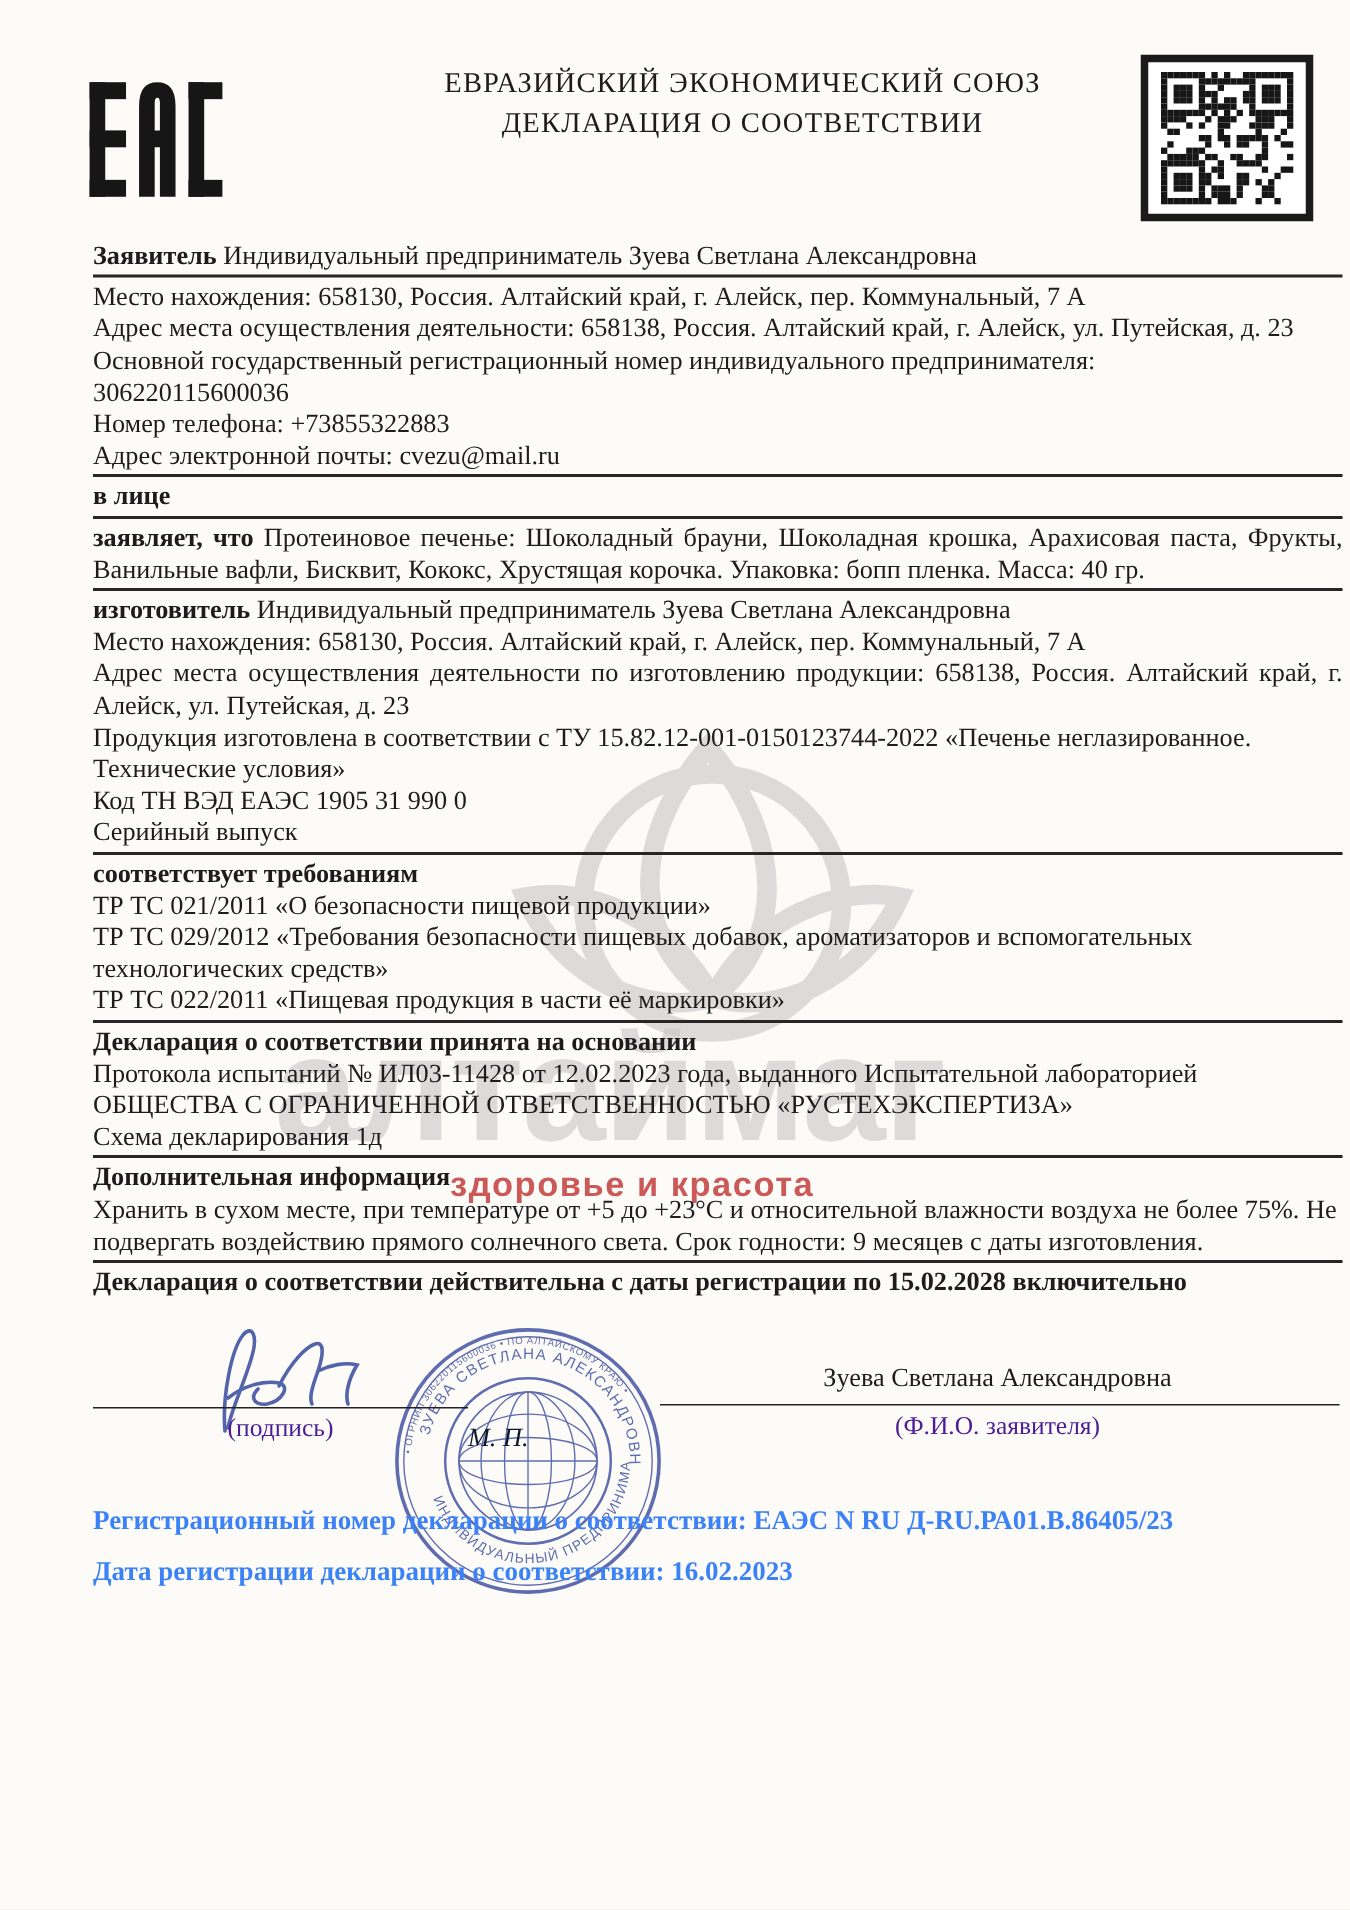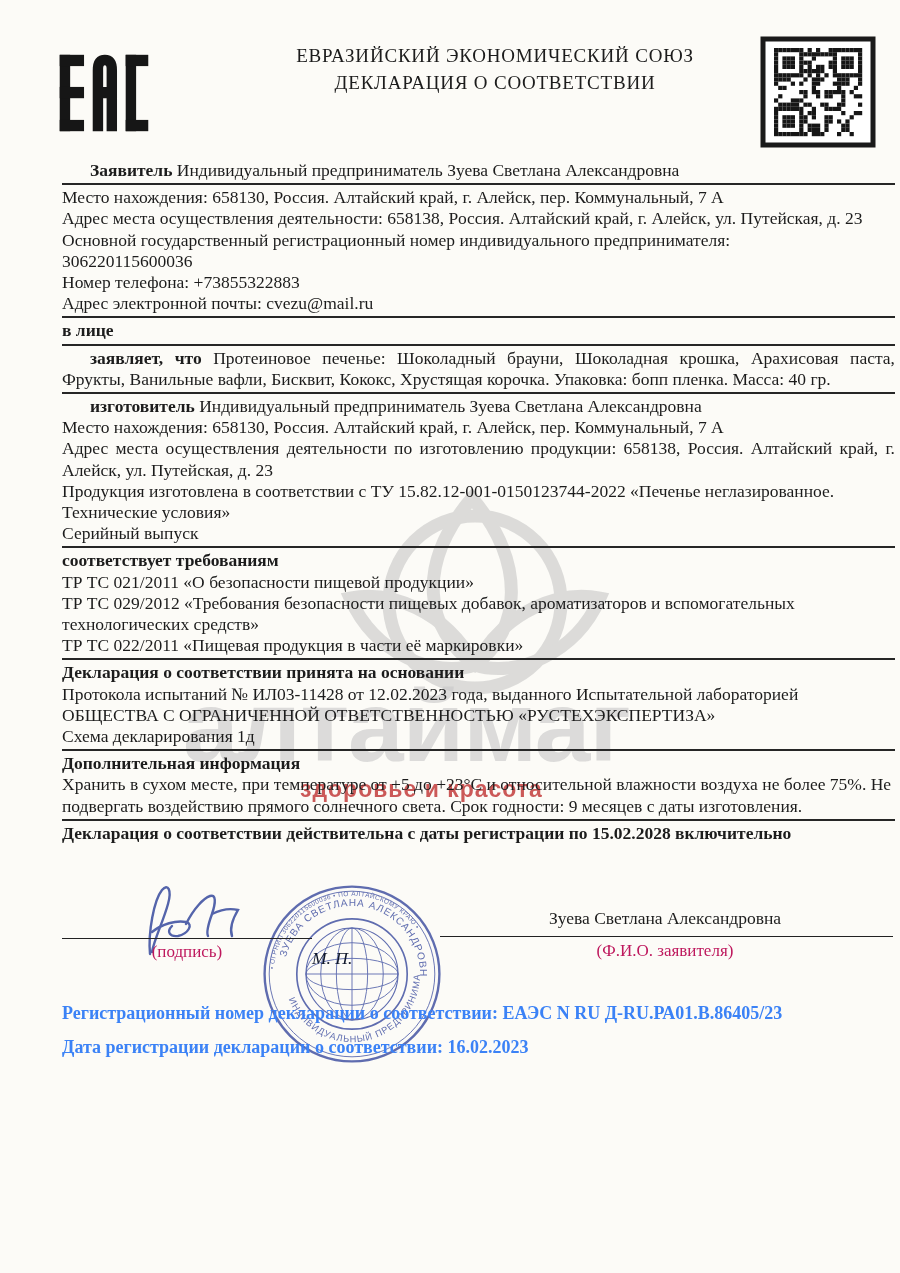--- a/index.html
+++ b/index.html
@@ -31,26 +31,26 @@
   }
   
   .doc{
     position:absolute;left:62px;top:160px;width:833px;z-index:2;
     font-size:17.5px;line-height:21.2px;
   }
   .doc p{margin:0;padding:0;}
   .doc p.just{text-align:justify;}
   .rule{border:none;border-top:2px solid #262626;margin:2px 0;height:0;}
   .rule.thick{border-top-width:2.5px;}
-  b.lbl{font-weight:bold;margin-left:28px;}
+  b.lbl{font-weight:bold;}
   .hdr{font-weight:bold;}
   
   .sig-layer{position:absolute;left:0;top:0;width:900px;height:1273px;z-index:3;pointer-events:none;}
   .sig-line{position:absolute;border-top:1.6px solid #222;}
-  .sig-caption{position:absolute;font-size:17px;text-align:center;color:#be185d;}
+  .sig-caption{position:absolute;font-size:17px;text-align:center;color:#4c1d95;}
   .mp{position:absolute;left:312px;top:948px;font-size:17.5px;color:#0f172a;font-style:italic;}
   .fio{position:absolute;left:440px;top:908px;width:450px;text-align:center;font-size:17.5px;}
   .reg-line{position:absolute;left:62px;width:833px;font-weight:bold;font-size:18px;color:#3b82f6;}
   .stamp{position:absolute;left:260px;top:882px;mix-blend-mode:multiply;opacity:.88;}
   .signature{position:absolute;left:128px;top:880px;opacity:.92;}
 </style>
 </head>
 <body>
 
 <div class="page">
@@ -327,20 +327,21 @@
     <p>Адрес электронной почты: cvezu@mail.ru</p>
     <hr class="rule">
     <p class="hdr">в лице</p>
     <hr class="rule">
     <p class="just"><b class="lbl">заявляет, что</b> <span>Протеиновое печенье:  Шоколадный брауни, Шоколадная крошка, Арахисовая паста, Фрукты, Ванильные вафли, Бисквит, Кококс, Хрустящая корочка. Упаковка:  бопп пленка. Масса: 40 гр.</span></p>
     <hr class="rule thick">
     <p><b class="lbl">изготовитель</b> <span>Индивидуальный предприниматель Зуева Светлана Александровна</span></p>
     <p>Место нахождения: 658130, Россия. Алтайский край, г. Алейск, пер. Коммунальный, 7 А</p>
     <p class="just">Адрес места осуществления деятельности по изготовлению продукции: 658138, Россия. Алтайский край, г. Алейск, ул. Путейская, д. 23</p>
     <p>Продукция изготовлена в соответствии с ТУ 15.82.12-001-0150123744-2022 «Печенье неглазированное. Технические условия»</p>
+    <p>Код ТН ВЭД ЕАЭС 1905 31 990 0</p>
     <p>Серийный выпуск</p>
     <hr class="rule">
     <p class="hdr">соответствует требованиям</p>
     <p>ТР ТС 021/2011 «О безопасности пищевой продукции»</p>
     <p>ТР ТС 029/2012 «Требования безопасности пищевых добавок, ароматизаторов и вспомогательных технологических средств»</p>
     <p>ТР ТС 022/2011 «Пищевая продукция в части её маркировки»</p>
     <hr class="rule">
     <p class="hdr">Декларация о соответствии принята на основании</p>
     <p>Протокола испытаний № ИЛ03-11428 от 12.02.2023 года, выданного Испытательной лабораторией ОБЩЕСТВА С ОГРАНИЧЕННОЙ ОТВЕТСТВЕННОСТЬЮ «РУСТЕХЭКСПЕРТИЗА»</p>
     <p>Схема декларирования 1д</p>

